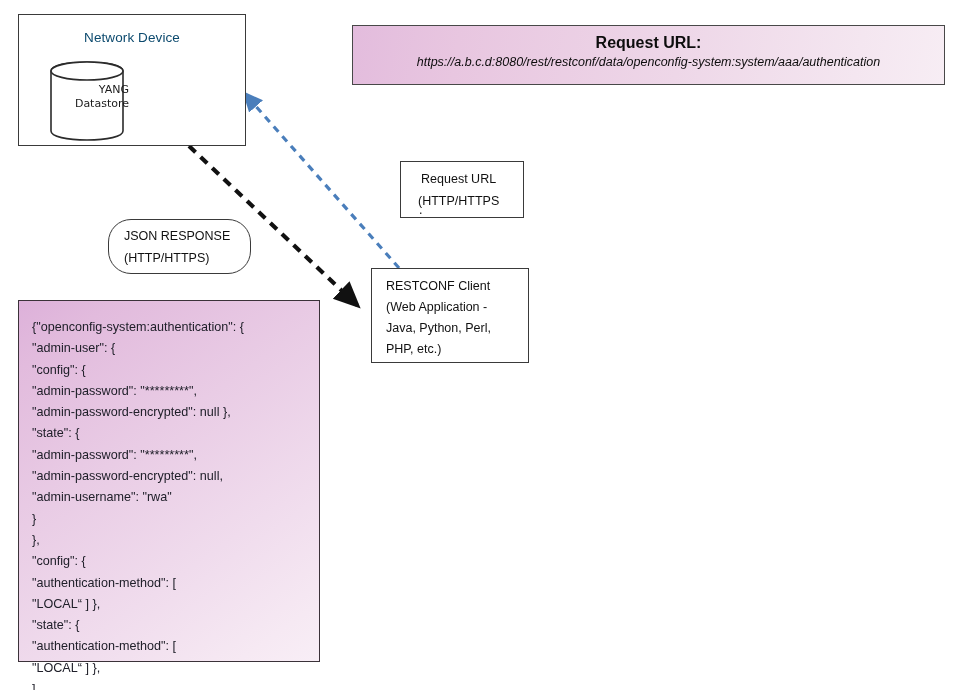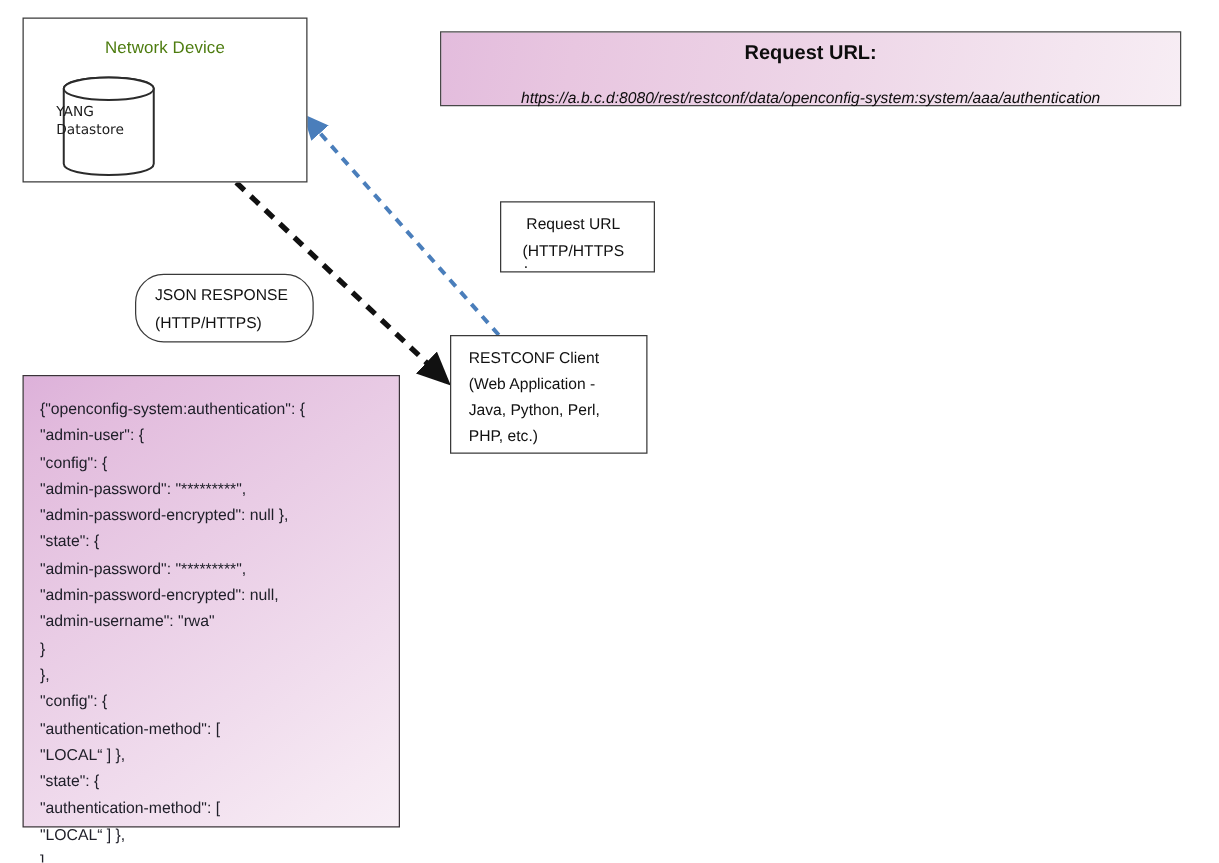--- a/index.html
+++ b/index.html
@@ -31,34 +31,34 @@
   
   #network-device {
     left: 18px; top: 14px;
     width: 228px; height: 132px;
   }
   #network-device-title {
     position: absolute;
     left: 0; right: 0; top: 15px;
     text-align: center;
     font-size: 13.5px;
-    color: #4d7c0f;
+    color: #0c4a6e;
     letter-spacing: .1px;
   }
   #yang-datastore {
     position: absolute;
     left: 26px; top: 44px;
     width: 84px; height: 84px;
   }
   #yang-datastore svg { display: block; }
   #yang-datastore-label {
     position: absolute;
     left: 26px; top: 68px;
     width: 84px;
-    text-align: left;
+    text-align: right;
     font-size: 11px;
     line-height: 14px;
     color: #1b1b1b;
     white-space: pre-line;
     font-family: "DejaVu Sans", sans-serif;
   }
 
   
   #request-url-banner {
     left: 352px; top: 25px;
@@ -73,21 +73,20 @@
     font-weight: bold;
     color: #0d0d0d;
     line-height: 19px;
   }
   #request-url-value {
     font-size: 12.5px;
     font-style: italic;
     color: #0d0d0d;
     line-height: 20px;
     white-space: nowrap;
-    margin-top: 16px;
   }
 
   
   #request-url-label-box {
     left: 400px; top: 161px;
     width: 124px; height: 57px; text-align: center;
   }
   #request-url-label-text {
     position: absolute;
     left: 17px; top: 6px;
@@ -113,21 +112,21 @@
     position: absolute;
     left: 15px; top: 5px;
     font-size: 12.5px;
     line-height: 22px;
     color: #111111;
     white-space: pre-line;
   }
 
   
   #restconf-client-box {
-    left: 360px; top: 268px;
+    left: 371px; top: 268px;
     width: 158px; height: 95px;
   }
   #restconf-client-text {
     position: absolute;
     left: 14px; top: 7px;
     right: 4px;
     font-size: 12.5px;
     line-height: 21px;
     color: #111111;
     white-space: pre-line;

